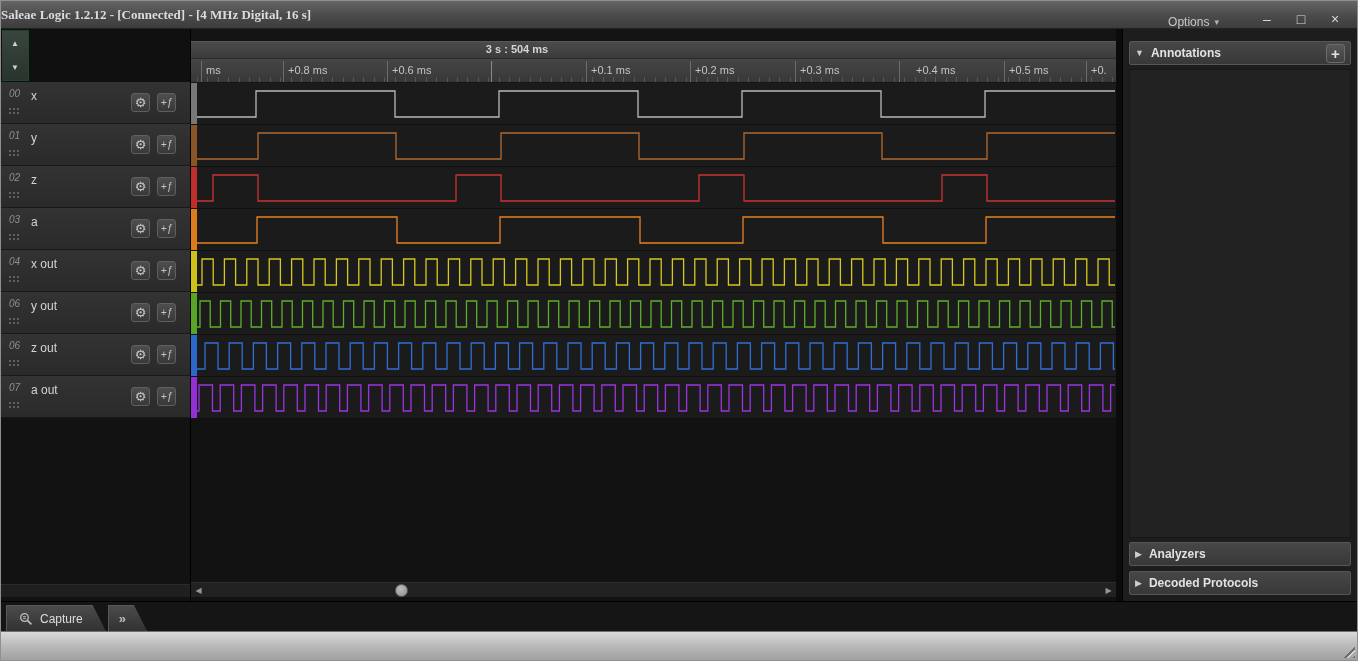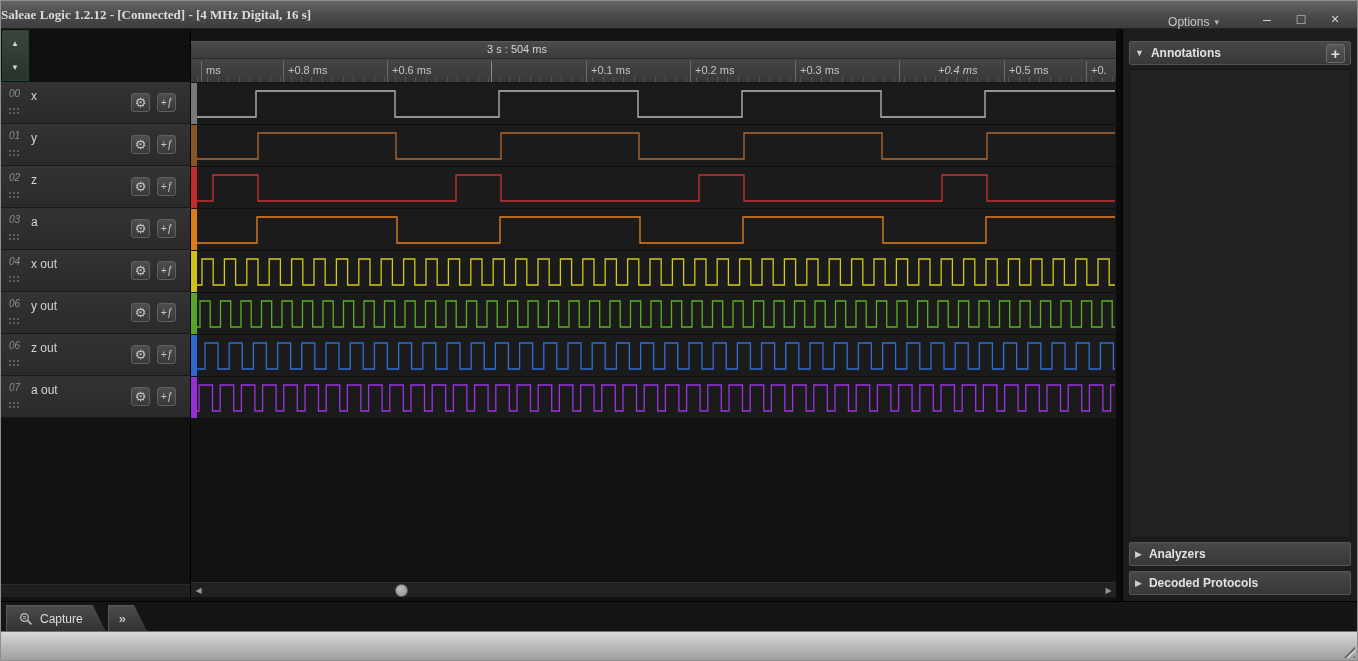--- a/index.html
+++ b/index.html
@@ -34,21 +34,21 @@
   .ch-btn.gear { right:40px; font-size:13px; }
   .ch-btn.trig { right:14px; font-size:10px; font-style:italic; }
   .lp-fill { flex:1; background:#121212; }
   .lp-scroll { height:13px; flex:none; background:#1f1f1f; border-top:1px solid #2b2b2b; }
   .lp-bottom { height:4px; flex:none; background:#121212; }
 
   
   .center { flex:1; min-width:0; display:flex; flex-direction:column; background:#131313; }
   .tl-gap { height:12px; flex:none; background:#141414; }
   .tl-abs { height:18px; flex:none; background:linear-gradient(#4b4b4b,#3b3b3b); border-top:1px solid #585858; border-bottom:1px solid #2a2a2a; position:relative; }
-  .tl-abs-label { position:absolute; left:326px; top:1px; transform:translateX(-50%); font-size:11px; font-weight:normal; color:#d3d3d3; white-space:nowrap; }
+  .tl-abs-label { position:absolute; left:326px; top:1px; transform:translateX(-50%); font-size:11px; font-weight:bold; color:#d3d3d3; white-space:nowrap; }
   .tl-ruler { height:24px; flex:none; background:linear-gradient(#454545,#383838); border-bottom:1px solid #161616; position:relative; overflow:hidden; }
   .tick-minor { position:absolute; bottom:0; width:1px; height:5px; background:#555; }
   .tick-major { position:absolute; top:2px; bottom:0; width:1px; background:#6b6b6b; }
   .tick-label { position:absolute; top:5px; font-size:11px; color:#c4c4c4; white-space:nowrap; }
 
   .wave-row { height:42px; flex:none; background:#1b1b1b; border-bottom:1px solid #0f0f0f; display:flex; }
   .strip { width:6px; flex:none; }
   .wave-row svg { display:block; }
   .center-fill { flex:1; background:#121212; }
   .hscroll { height:15px; flex:none; background:#212121; border-top:1px solid #2d2d2d; position:relative; display:flex; align-items:center; }
@@ -269,21 +269,21 @@
           <div class="tick-label" style="left: 97px;">+0.8 ms</div>
           <div class="tick-major" style="left: 196px;"></div>
           <div class="tick-label" style="left: 201px;">+0.6 ms</div>
           <div class="tick-major" style="left: 395px;"></div>
           <div class="tick-label" style="left: 400px;">+0.1 ms</div>
           <div class="tick-major" style="left: 499px;"></div>
           <div class="tick-label" style="left: 504px;">+0.2 ms</div>
           <div class="tick-major" style="left: 604px;"></div>
           <div class="tick-label" style="left: 609px;">+0.3 ms</div>
           <div class="tick-major" style="left: 708px;"></div>
-          <div class="tick-label" style="left: 747px; font-style: italic;">+0.4 ms</div>
+          <div class="tick-label" style="left: 725px;">+0.4 ms</div>
           <div class="tick-major" style="left: 813px;"></div>
           <div class="tick-label" style="left: 818px;">+0.5 ms</div>
           <div class="tick-major" style="left: 895px;"></div>
           <div class="tick-label" style="left: 900px;">+0.</div>
           <div class="tick-major" style="left: 300px; background: rgb(138, 138, 138);"></div>
         </div>
       <div>
           <div class="wave-row">
             <div class="strip" style="background: rgb(120, 120, 120);"></div>
             <svg width="918" height="42">

